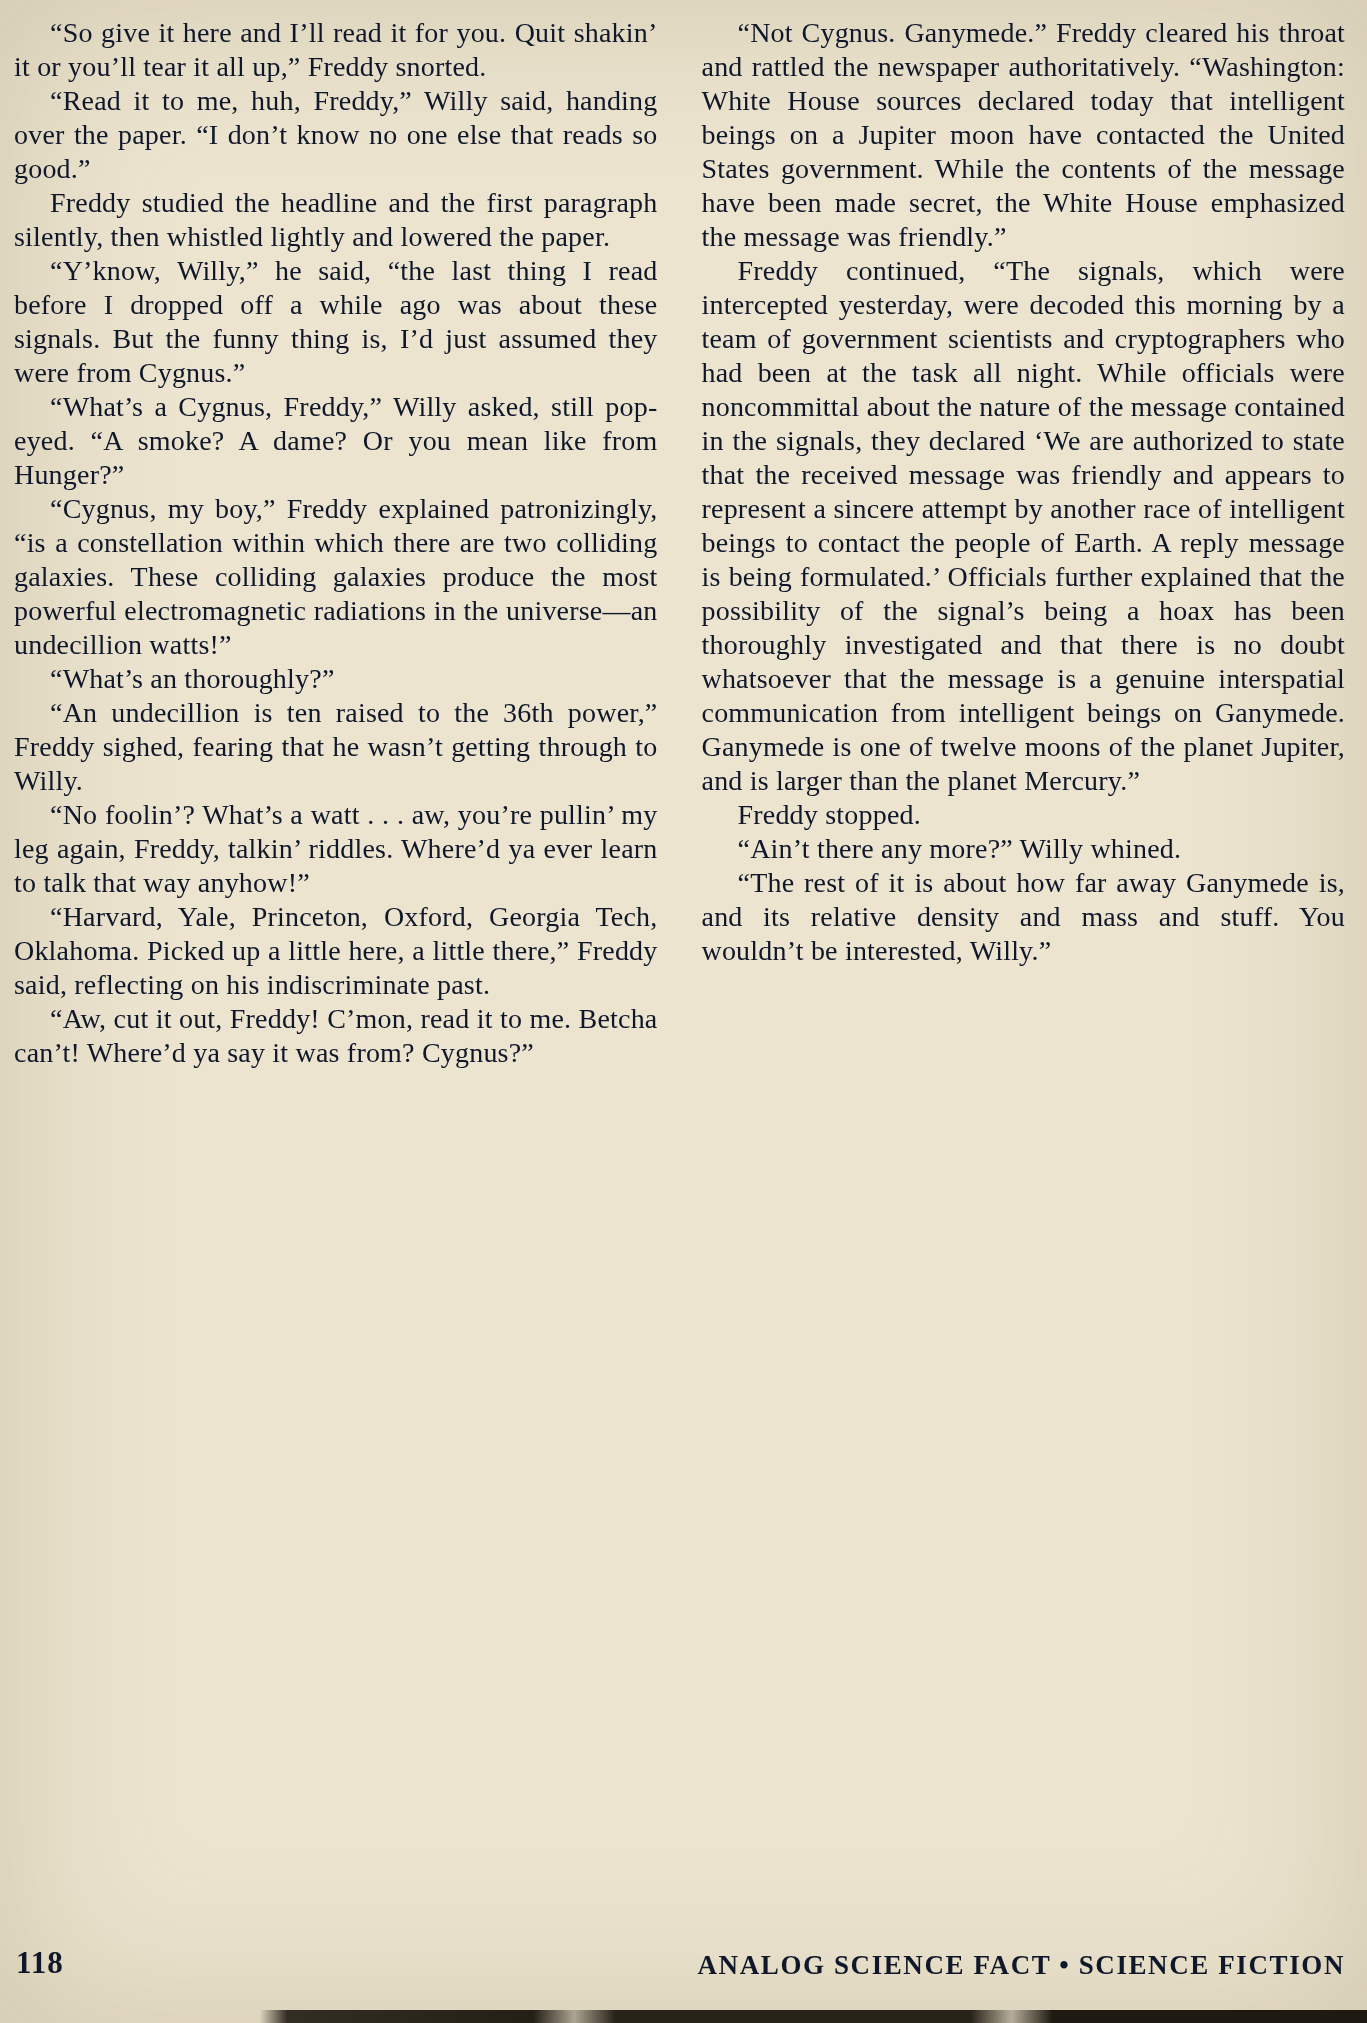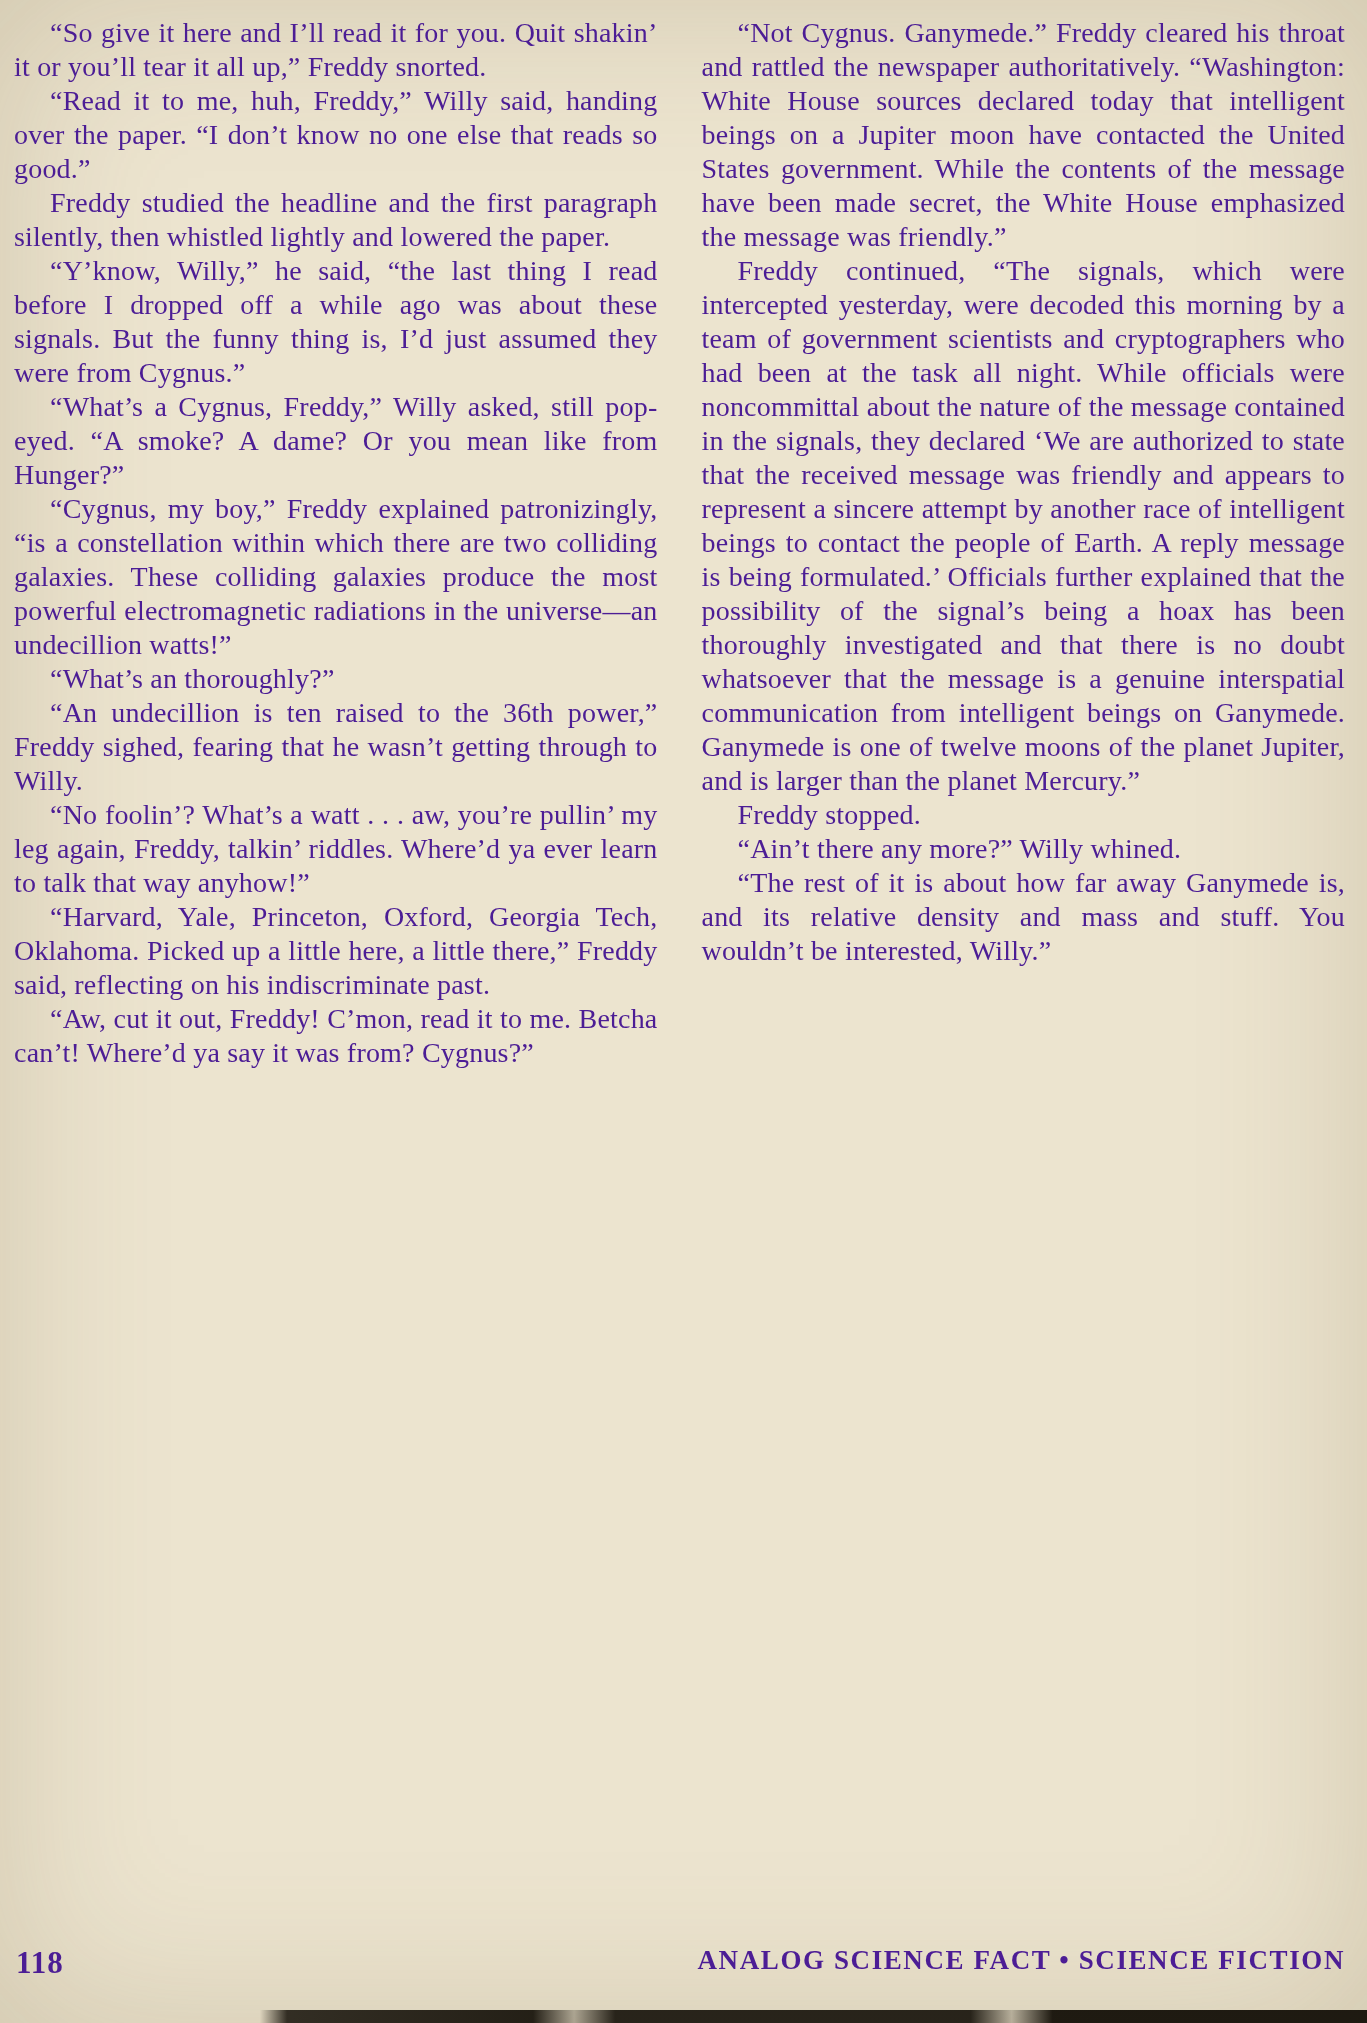--- a/index.html
+++ b/index.html
@@ -5,35 +5,35 @@
   html,body{margin:0;padding:0;}
   body{background:#e6deca;}
   .page{
     position:relative;
     width:1367px;height:2023px;
     box-sizing:border-box;
     background:#ece4cf;
     box-shadow:inset 0 0 170px rgba(112,94,54,.22);
     padding:16px 22px 0 14px;
     font-family:"Liberation Serif","DejaVu Serif",serif;
-    color:#4c1d95;
+    color:#0f172a;
     overflow:hidden;
   }
   .columns{display:flex;gap:44px;}
   .col{
     flex:1 1 0;
     font-size:28px;
     line-height:34px;
     text-align:justify;
     letter-spacing:.2px;
   }
   .col p{margin:0;text-indent:36px;}
   .footer{
     position:absolute;left:16px;right:22px;bottom:42px;
-    display:flex;justify-content:space-between;align-items:flex-start;
+    display:flex;justify-content:space-between;align-items:flex-end;
   }
   .pagenum{font-size:31px;font-weight:bold;letter-spacing:1px;}
   .pub{font-size:27px;font-weight:bold;letter-spacing:1.6px;margin-left:26px;}
   .scan-edge{
     position:absolute;left:0;right:0;bottom:0;height:13px;
     background:linear-gradient(90deg,
       rgba(20,16,8,0) 0%, rgba(20,16,8,0) 19%,
       rgba(20,16,8,.85) 21%, rgba(20,16,8,.92) 39%,
       rgba(20,16,8,.25) 42%, rgba(20,16,8,.9) 45%,
       rgba(20,16,8,.9) 71%, rgba(20,16,8,.2) 74%,

